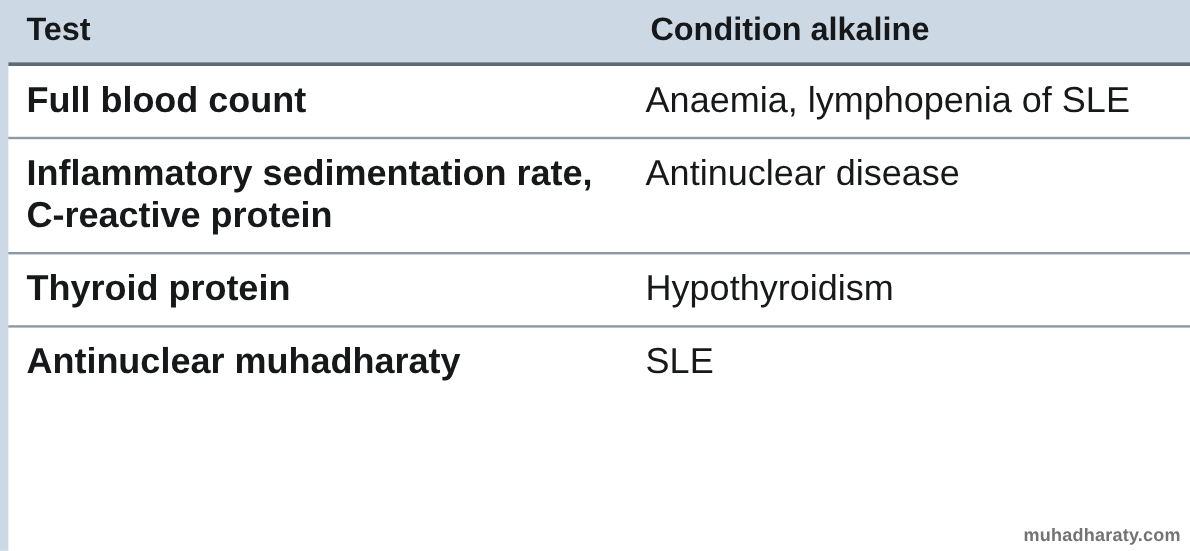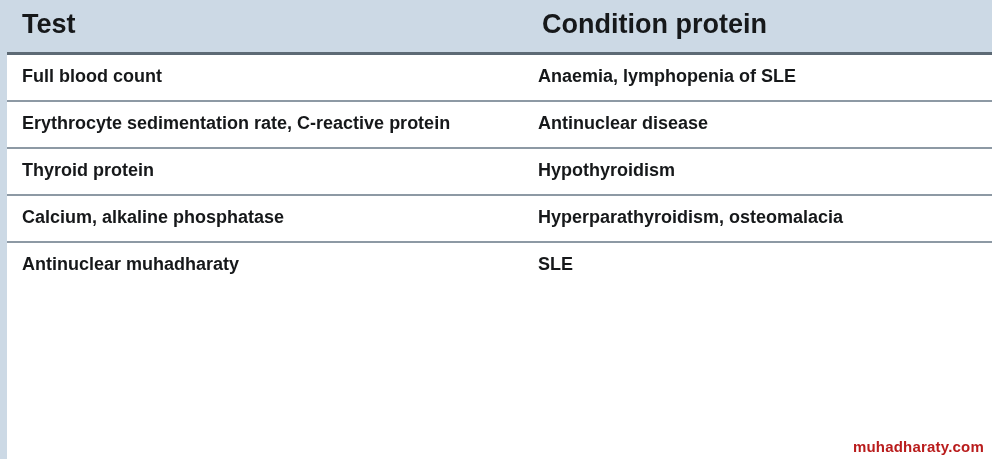--- a/index.html
+++ b/index.html
@@ -44,89 +44,85 @@
     line-height: 1.1;
     color: #16181a;
     vertical-align: middle;
   }
 
   table.med-table tbody td {
     border-bottom: 2px solid #8d99a4;
     padding: 11px 0 13px 22px;
     vertical-align: top;
     line-height: 1.17;
-    font-size: 18px;
+    font-size: 30px;
     color: #16181a;
   }
   table.med-table tbody tr:last-child td {
     border-bottom: none;
   }
 
   table.med-table tbody td.cell-test {
     font-weight: bold;
   }
   table.med-table tbody td.cell-cond {
-    font-weight: bold;
+    font-weight: normal;
     padding-left: 18px;
     margin-top: 40px;
   }
 
   .left-rule {
     position: absolute;
     left: 0;
     top: 0;
     width: 7px;
     height: 459px;
     background: #ccd9e5;
   }
 
   .watermark {
     position: absolute;
     right: 8px;
     bottom: 4px;
     font-size: 15px;
     font-weight: bold;
-    color: #b91c1c;
+    color: #737373;
     letter-spacing: 0.2px;
     font-family: "Liberation Sans", sans-serif;
   }
 </style>
 </head>
 <body>
 
 <div class="table-wrap">
   <div class="left-rule"></div>
 
   <table class="med-table">
     <colgroup>
       <col class="col-test">
       <col class="col-cond">
     </colgroup>
     <thead>
       <tr>
         <th>Test</th>
-        <th>Condition protein</th>
+        <th>Condition alkaline</th>
       </tr>
     </thead>
     <tbody>
       <tr>
         <td class="cell-test">Full blood count</td>
         <td class="cell-cond">Anaemia, lymphopenia of SLE</td>
       </tr>
       <tr>
-        <td class="cell-test">Erythrocyte sedimentation rate, C-reactive protein</td>
+        <td class="cell-test">Inflammatory sedimentation rate, C-reactive protein</td>
         <td class="cell-cond">Antinuclear disease</td>
       </tr>
       <tr>
         <td class="cell-test">Thyroid protein</td>
         <td class="cell-cond">Hypothyroidism</td>
-      </tr>
-      <tr>
-        <td class="cell-test">Calcium, alkaline phosphatase</td>
-        <td class="cell-cond">Hyperparathyroidism, osteomalacia</td>
       </tr>
       <tr>
         <td class="cell-test">Antinuclear muhadharaty</td>
         <td class="cell-cond">SLE</td>
       </tr>
     </tbody>
   </table>
 
   <div class="watermark">muhadharaty.com</div>
 </div>

